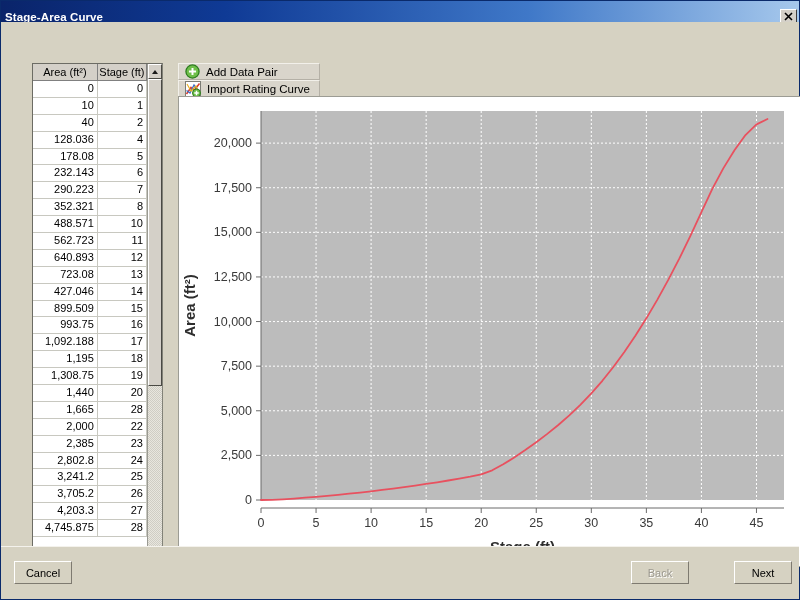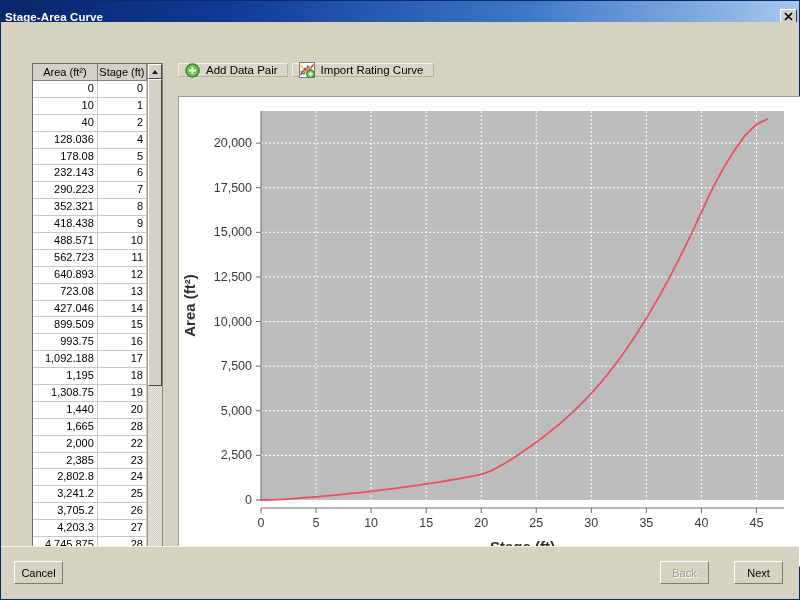--- a/index.html
+++ b/index.html
@@ -185,20 +185,21 @@
     cursor: default;
   }
 
   
   .toolbar {
     position: absolute;
     left: 160px; top: 41px;
     height: 14px;
     display: flex;
     align-items: stretch;
+    flex-direction: column;
   }
   .tb-btn {
     background: #d9d5cb;
     border: 1px solid #b4b0a6;
     border-top-color: #f2f0ea;
     border-left-color: #f2f0ea;
     box-sizing: border-box;
     display: flex;
     align-items: center;
     padding: 0 9px 0 6px;
@@ -224,37 +225,37 @@
   
   .footer {
     flex: 0 0 52px;
     height: 52px;
     position: relative;
     border-top: 1px solid #f4f2ec;
     background: #d6d2c2;
   }
   .btn {
     position: absolute;
-    width: 49px; height: 23px;
+    width: 58px; height: 23px;
     background: #d6d2c2;
     border: 1px solid #7e7a70;
     border-top-color: #ffffff;
     border-left-color: #ffffff;
     box-sizing: border-box;
     font-size: 11px;
     color: #000;
     display: flex;
     align-items: center;
     justify-content: center;
     font-family: "Liberation Sans", sans-serif;
     cursor: default;
   }
   .btn.disabled { color: #9b988f; text-shadow: 1px 1px 0 #ffffff; }
   #cancel-btn { left: 13px; top: 14px; }
-  #back-btn   { left: 659px; top: 14px; }
+  #back-btn   { left: 630px; top: 14px; }
   #next-btn   { left: 733px; top: 14px; }
 </style>
 </head>
 <body>
 
 <div class="window">
 
   <div class="titlebar">
     <span class="title-text">Stage-Area Curve</span>
     <div class="close-btn">
@@ -297,24 +298,20 @@
               <div class="col-area">232.143</div>
               <div class="col-stage">6</div>
             </div>
             <div class="grow">
               <div class="col-area">290.223</div>
               <div class="col-stage">7</div>
             </div>
             <div class="grow">
               <div class="col-area">352.321</div>
               <div class="col-stage">8</div>
-            </div>
-            <div class="grow">
-              <div class="col-area">418.438</div>
-              <div class="col-stage">9</div>
             </div>
             <div class="grow">
               <div class="col-area">488.571</div>
               <div class="col-stage">10</div>
             </div>
             <div class="grow">
               <div class="col-area">562.723</div>
               <div class="col-stage">11</div>
             </div>
             <div class="grow">

